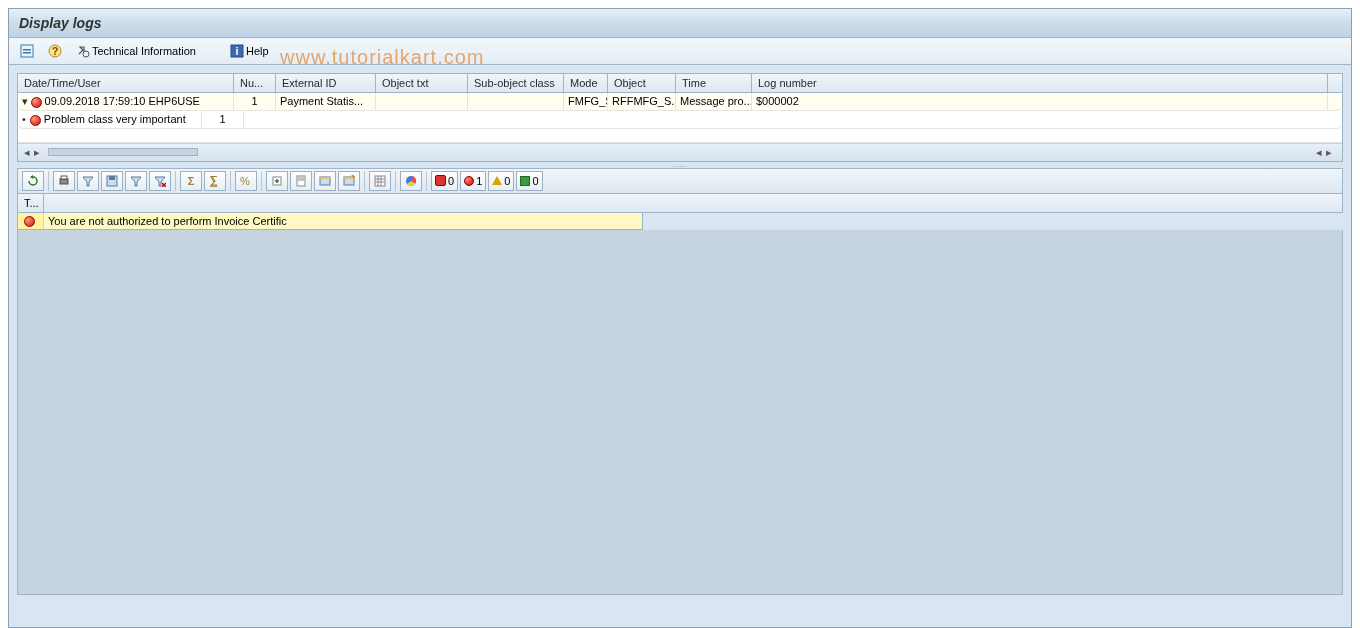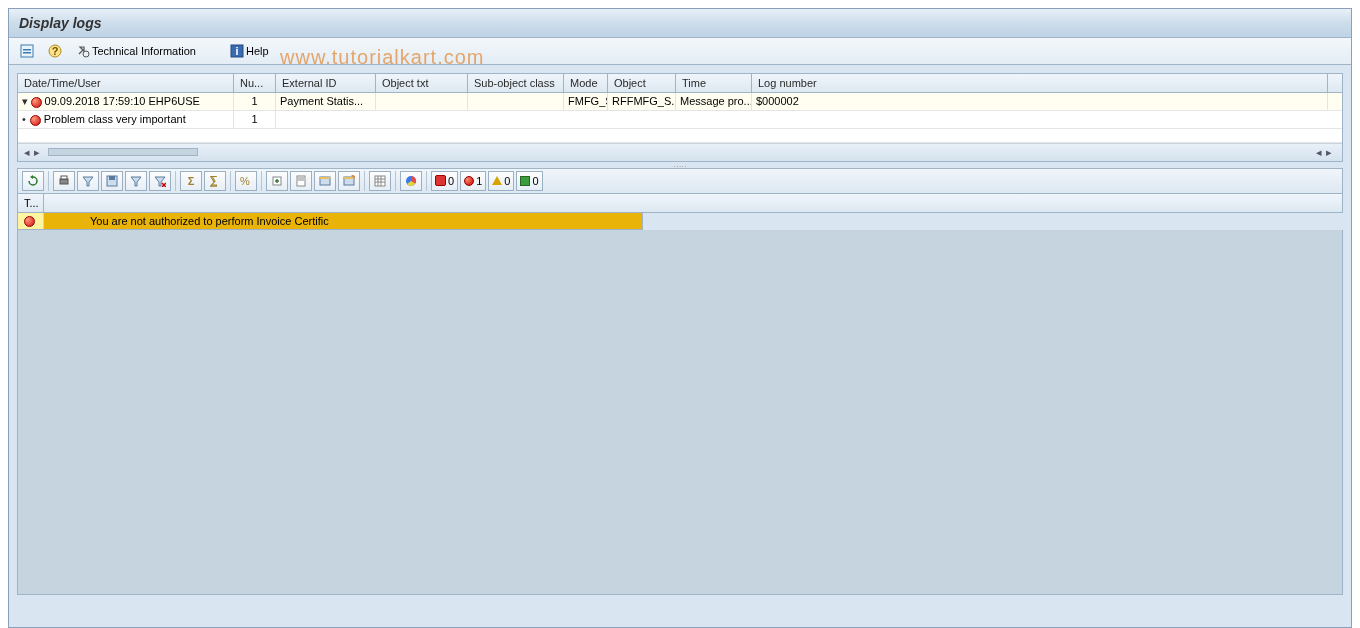--- a/index.html
+++ b/index.html
@@ -8,40 +8,40 @@
 .title-bar { background: linear-gradient(to bottom, #e8f0f8 0%, #cdddeb 50%, #bed3e5 100%); padding: 6px 10px; border-bottom: 1px solid #a0b4c8; }
 .title-text { font-weight: bold; font-style: italic; font-size: 14px; color: #333; }
 .toolbar-main { background: linear-gradient(to bottom, #f3f7fb, #e4edf5); padding: 3px 6px; border-bottom: 1px solid #a0b4c8; display: flex; align-items: center; gap: 4px; }
 .tb-btn { display: inline-flex; align-items: center; gap: 2px; padding: 2px 4px; cursor: pointer; border: 1px solid transparent; }
 .watermark { position: absolute; left: 280px; top: 46px; font-size: 20px; color: #e5a56a; font-weight: 500; letter-spacing: 1px; }
 .content-area { padding: 8px; background: #d9e5f0; height: 562px; }
 .tree-panel { border: 1px solid #a0b4c8; background: #fff; }
 .col-headers { display: flex; background: linear-gradient(to bottom, #f0f5fa, #dde8f2); border-bottom: 1px solid #a0b4c8; }
 .col-h { padding: 3px 6px; border-right: 1px solid #a0b4c8; color: #2a2a2a; white-space: nowrap; overflow: hidden; }
 .tree-rows { background: #fff; }
-.tree-row { display: flex; border-bottom: 1px solid #e4e4e4; background: #fffef0; }
+.tree-row { display: flex; border-bottom: 1px solid #e4e4e4; background: #fffef0; border-radius: 6px; }
 .tree-row.child { background: #fff; }
 .cell { padding: 2px 4px; border-right: 1px solid #e4e4e4; white-space: nowrap; overflow: hidden; }
 .status-icon { display:inline-block; width:11px; height:11px; border-radius:50%; background: radial-gradient(circle at 30% 30%, #ff9a7a, #d01010); border:1px solid #900; vertical-align:middle; margin-right:3px; }
 .expand { color:#333; margin-right:3px; cursor:pointer; }
 .scroll-strip { display:flex; background: linear-gradient(to bottom,#e8f0f8,#d5e2ee); border-top:1px solid #c6d4e0; padding:2px 6px; align-items:center; height:18px; }
 .arr { width:10px; color:#556; cursor:pointer; }
 .track { width:150px; height:8px; background:#c6d4e0; border:1px solid #a0b4c8; margin:0 4px; }
 .splitter { height:6px; text-align:center; color:#999; font-size:8px; cursor:row-resize; }
 .lower-tb { border:1px solid #a0b4c8; background: linear-gradient(to bottom,#f0f5fa,#dde8f2); padding:2px 4px; display:flex; gap:0; align-items:center; }
 .sm-btn { width:22px; height:20px; border:1px solid #9cb0c4; background:linear-gradient(to bottom,#fdfdfd,#e6eef6); margin-right:2px; display:inline-flex; align-items:center; justify-content:center; font-size:10px; cursor:pointer; }
 .sm-btn.wide { width:auto; padding:0 3px; gap:2px; }
 .tb-sep { width:3px; height:20px; border-left:1px solid #b5c6d6; margin:0 2px; }
 .stop-ico { width:11px; height:11px; background:#d33; border:1px solid #900; border-radius:2px; }
 .red-dot { width:10px; height:10px; background:radial-gradient(circle at 30% 30%,#ff8a6a,#c00); border-radius:50%; border:1px solid #800; }
 .tri-y { width:0; height:0; border-left:5px solid transparent; border-right:5px solid transparent; border-bottom:9px solid #d9a400; }
 .sq-g { width:10px; height:10px; background:#3b9c3b; border:1px solid #256825; }
 .msg-header { display:flex; background:linear-gradient(to bottom,#f0f5fa,#dde8f2); border:1px solid #a0b4c8; border-top:none; }
 .msg-h { padding:3px 6px; border-right:1px solid #a0b4c8; }
-.msg-row { display:flex; background:#eab308; border:1px solid #a0b4c8; border-top:none;gap:42px; }
+.msg-row { display:flex; background:#fef9c3; border:1px solid #a0b4c8; border-top:none; }
 .msg-cell { padding:2px 4px; }
 .msg-cell.first { width:26px; border-right:1px solid #e4d88a; background:#fff5a0; text-align:center; }
 .rest-bg { background:#c6d4e0; height:365px; border:1px solid #a0b4c8; border-top:none; }
 </style>
 </head>
 <body>
 
 <div class="window">
   <div class="title-bar">
     <span class="title-text">Display logs</span>
@@ -100,21 +100,21 @@
           <div class="cell" style="width:100px">Payment Statis...</div>
           <div class="cell" style="width:92px"></div>
           <div class="cell" style="width:96px"></div>
           <div class="cell" style="width:44px">FMFG_SS...</div>
           <div class="cell" style="width:68px">RFFMFG_S...</div>
           <div class="cell" style="width:76px">Message pro...</div>
           <div class="cell" style="width:140px;flex:1">$000002</div>
           <div class="cell" style="width:14px;border-right:none"></div>
         </div>
         <div class="tree-row child">
-          <div class="cell" style="width:216px;"><span style="color:#333;margin-right:4px">•</span><span class="status-icon"></span><span>Problem class very important</span></div>
+          <div class="cell" style="width:184px;"><span style="color:#333;margin-right:4px">•</span><span class="status-icon"></span><span>Problem class very important</span></div>
           <div class="cell" style="width:42px;text-align:center">1</div>
           <div class="cell" style="flex:1;border-right:none"></div>
         </div>
         <div style="height:14px;background:#fff;border-bottom:1px solid #e4e4e4"></div>
       </div>
       <div class="scroll-strip">
         <span class="arr">◂</span>
         <span class="arr">▸</span>
         <div class="track"></div>
         <span class="arr" style="margin-left:auto">◂</span>

